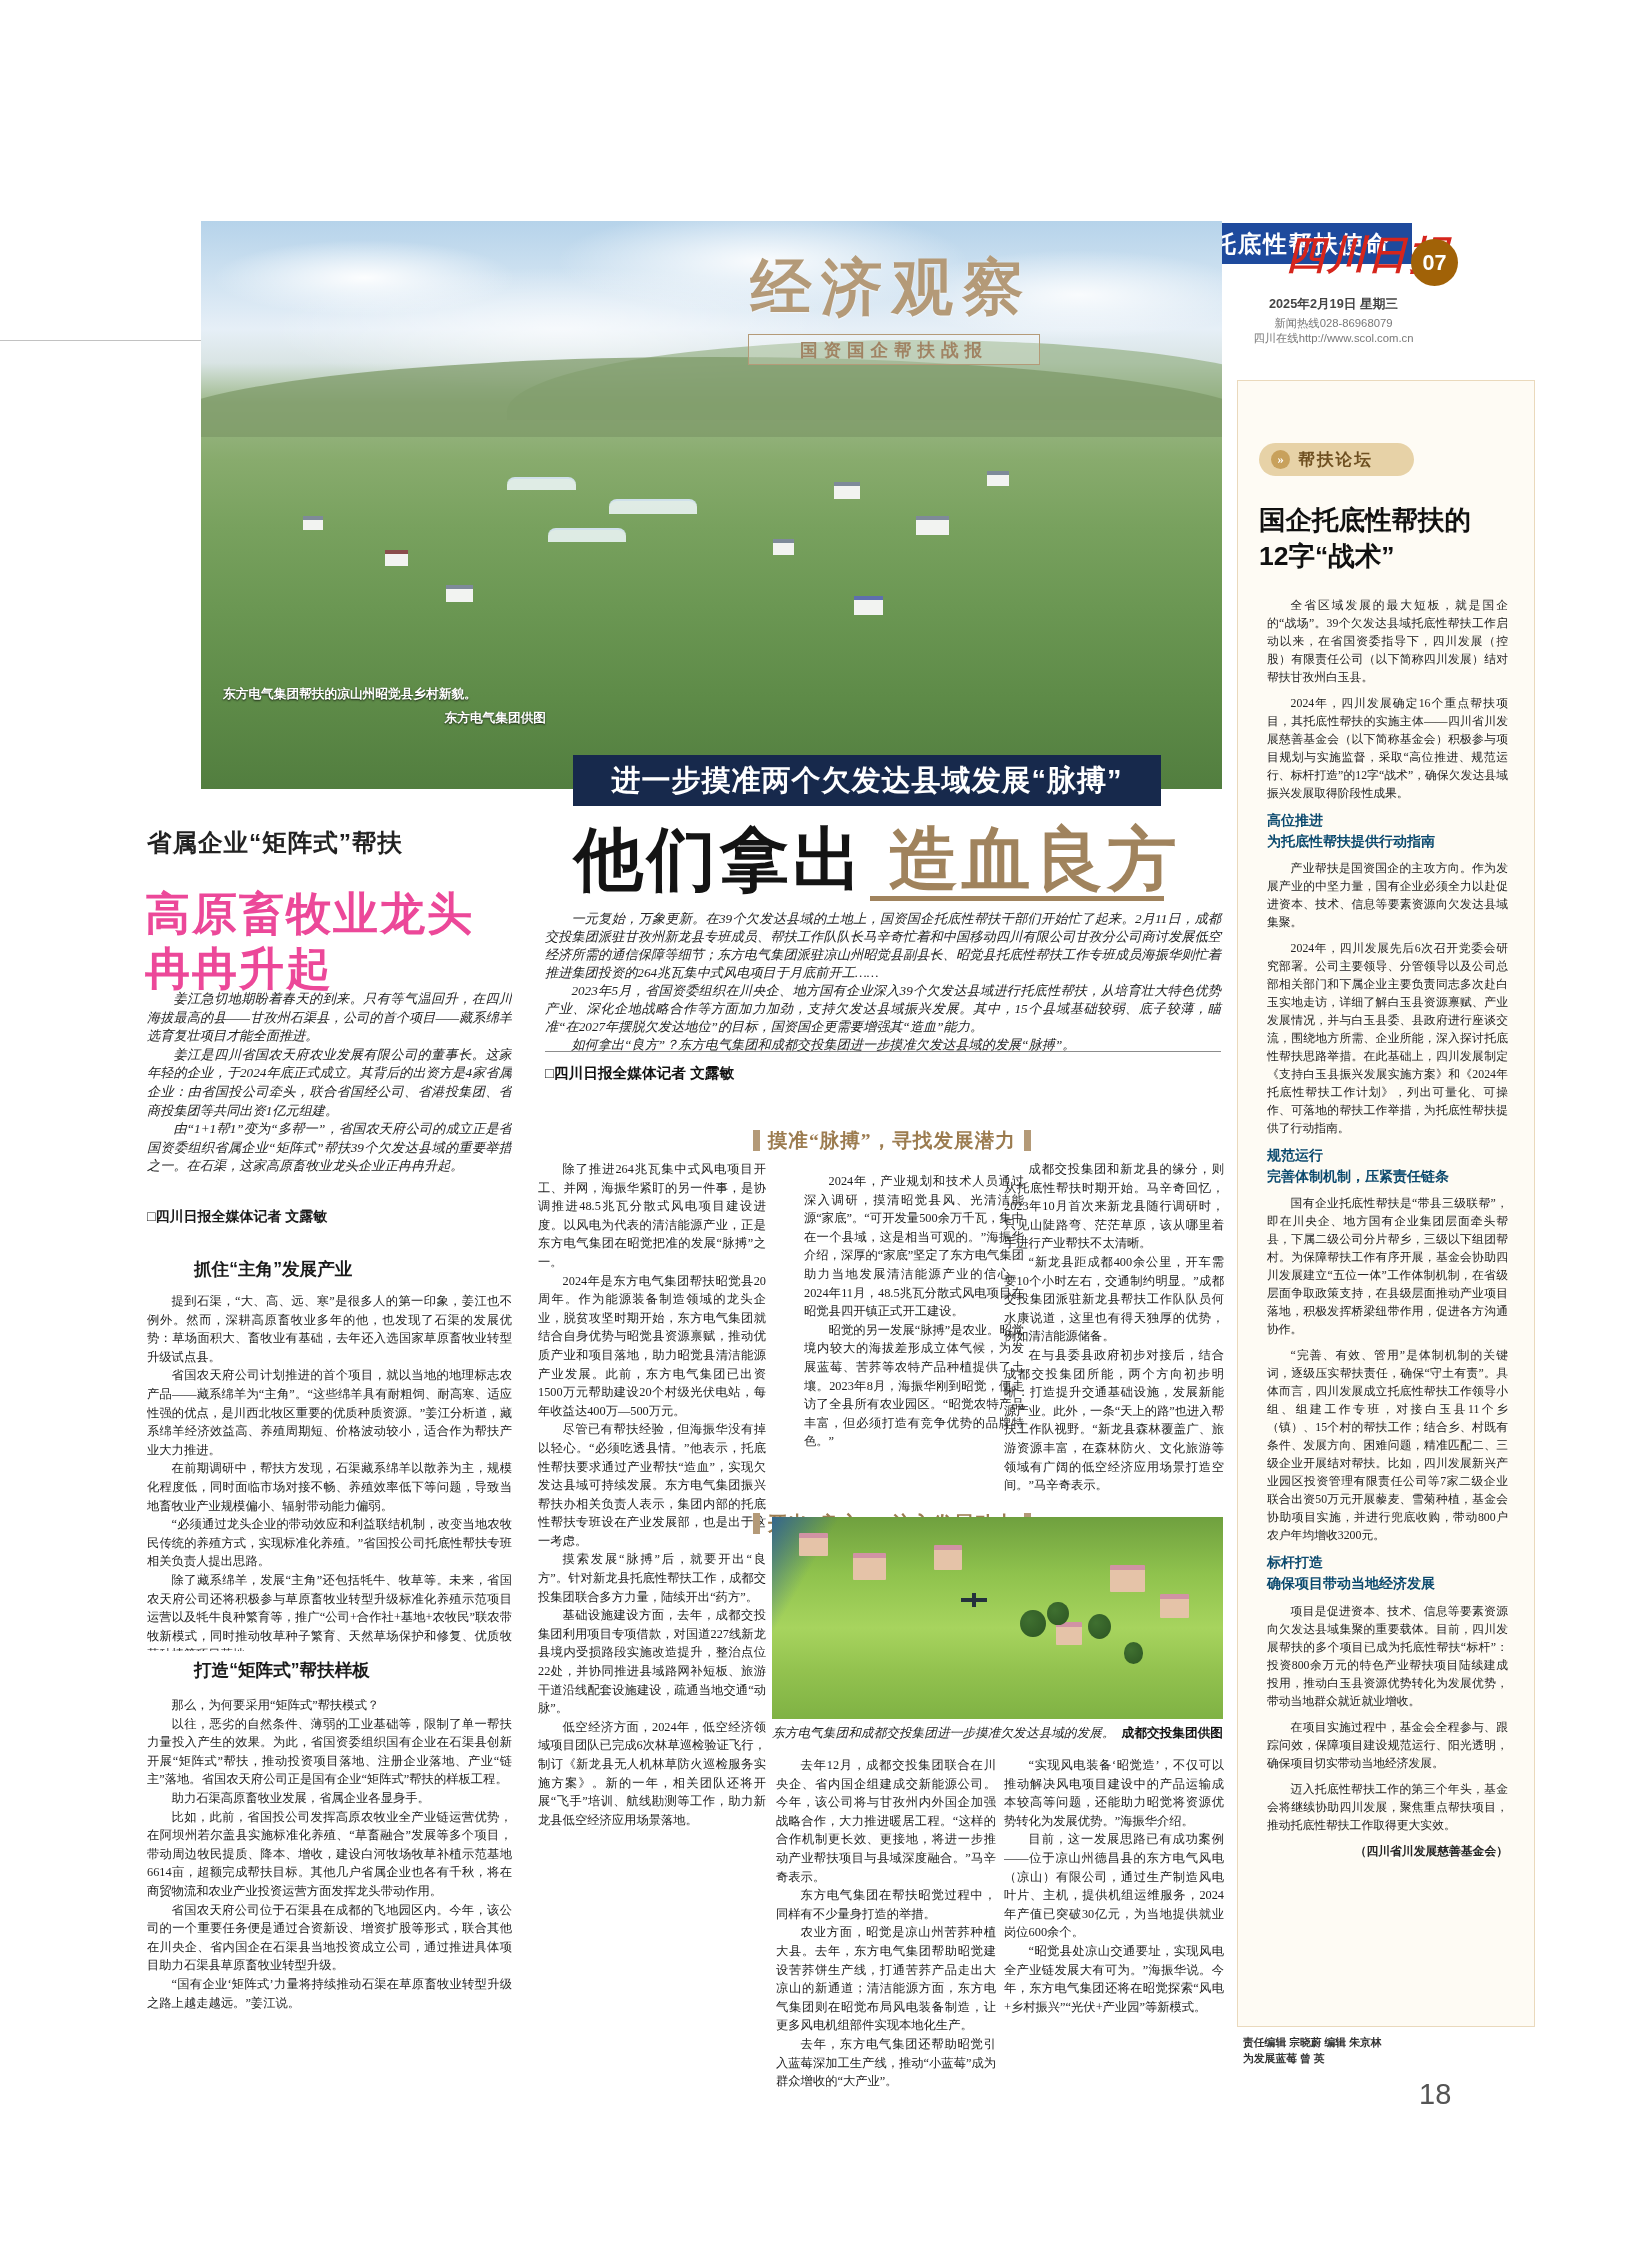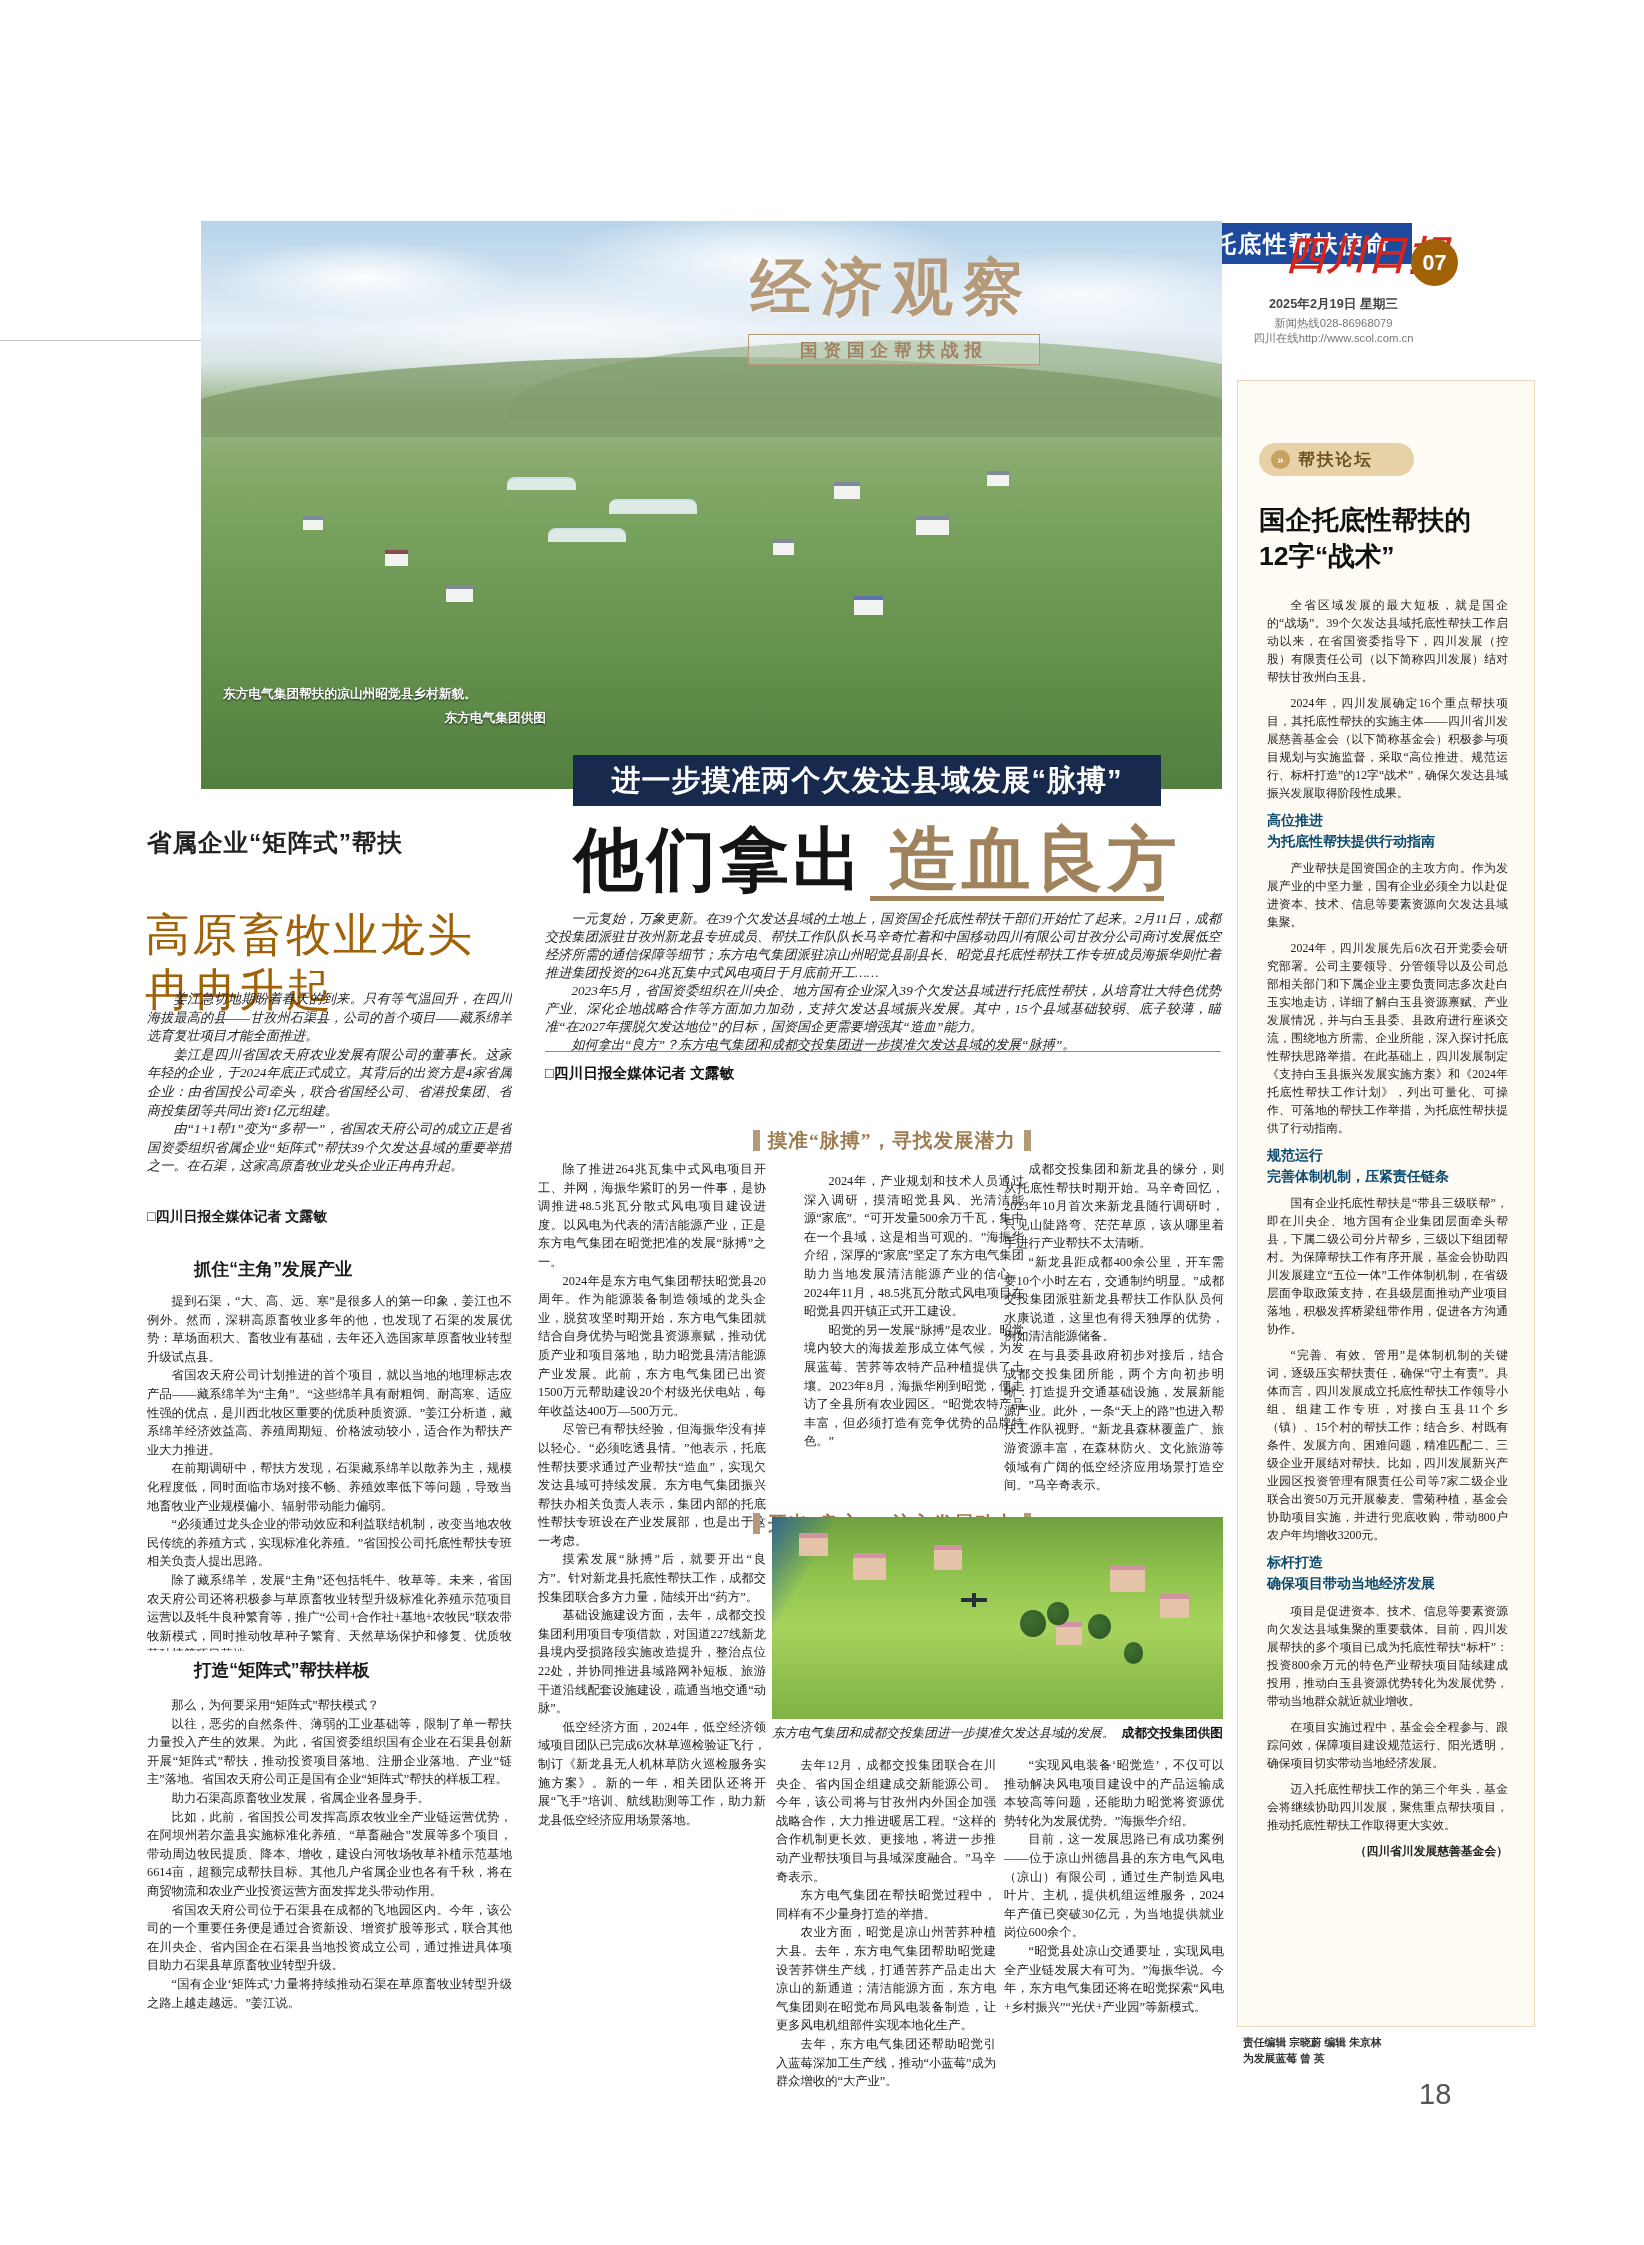--- a/index.html
+++ b/index.html
@@ -67,21 +67,21 @@
       linear-gradient(180deg,#6fa03f 0%,#8fc24d 28%,#a7d45e 55%,#93c24f 76%,#7fb244 100%);}
   .thouse{position:absolute;background:#e5c3a8;border-top:5.9px solid #d193a4;border-radius:1px;}
   .tree{position:absolute;border-radius:50%;background:radial-gradient(circle at 35% 35%,#3f7030,#2c5422);}
   .drone{position:absolute;width:25.5px;height:3.9px;background:#24313c;}
   .drone::after{content:"";position:absolute;left:10.8px;top:-4.9px;width:3.9px;height:13.7px;background:#24313c;}
   .field-cap{left:772px;top:1725px;width:451px;display:flex;justify-content:space-between;align-items:baseline;}
   .field-cap .c{font-size:12.7px;font-style:italic;color:#222;}
   .field-cap .credit{font-size:12.7px;font-weight:bold;color:#111;white-space:nowrap;}
   
   .la-kicker{left:147px;top:826px;font-size:24.5px;font-weight:bold;color:#222;letter-spacing:1px;}
-  .la-title{left:145px;top:907px;width:372px;font-size:45px;font-weight:normal;color:#a16207;line-height:55px;letter-spacing:2px;}
+  .la-title{left:145px;top:886px;width:372px;font-size:45px;font-weight:bold;color:#ec4899;line-height:55px;letter-spacing:2px;}
   .la-intro{left:147px;top:990px;width:365px;font-size:13.2px;line-height:18.6px;font-style:italic;
             color:#222;text-align:justify;overflow:hidden;height:210px;}
   .la-intro p{margin:0;text-indent:2em;}
   .la-byline{left:147px;top:1208px;font-size:14px;font-weight:bold;}
   .la-sub{left:147px;top:1257px;width:365px;padding-left:47px;font-size:17.6px;font-weight:bold;box-sizing:border-box;}
   .la-sub2{left:147px;top:1658px;width:365px;padding-left:47px;font-size:17.6px;font-weight:bold;box-sizing:border-box;}
   .la-body{left:147px;top:1292px;width:365px;height:359px;}
   .la-body2{left:147px;top:1696px;width:365px;height:353px;}
   
   .sidebar{left:1237px;top:380px;width:298px;height:1647px;background:#fefbf4;border:1px solid #ead9bc;box-sizing:border-box;}

